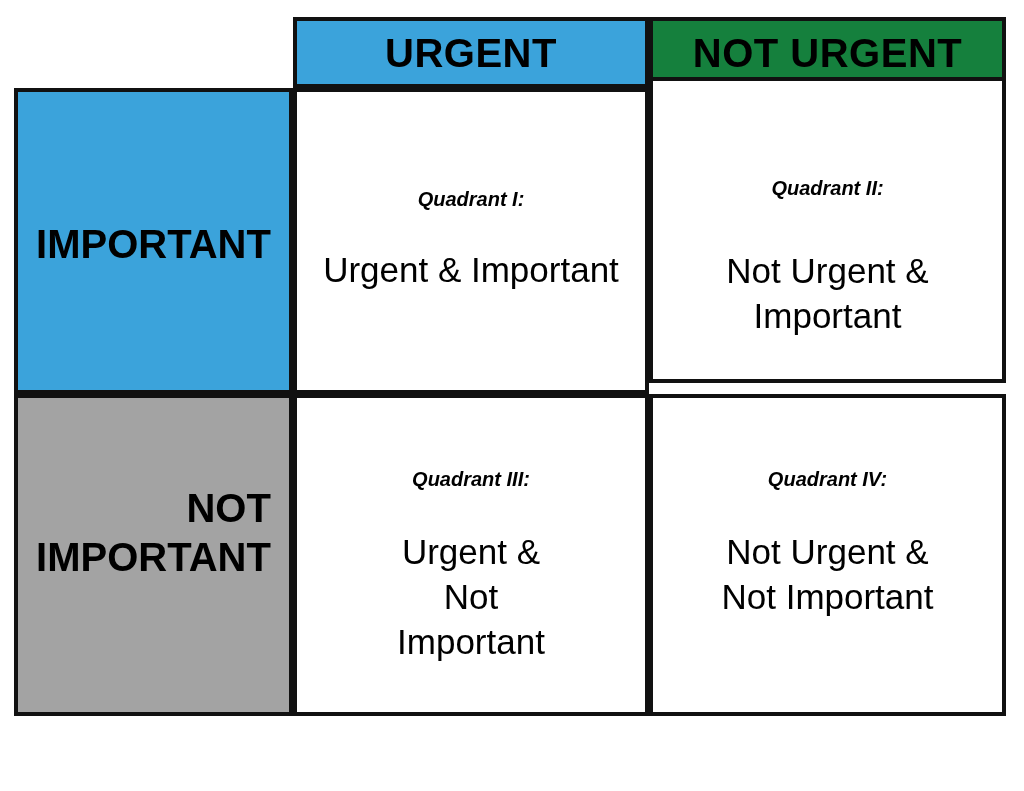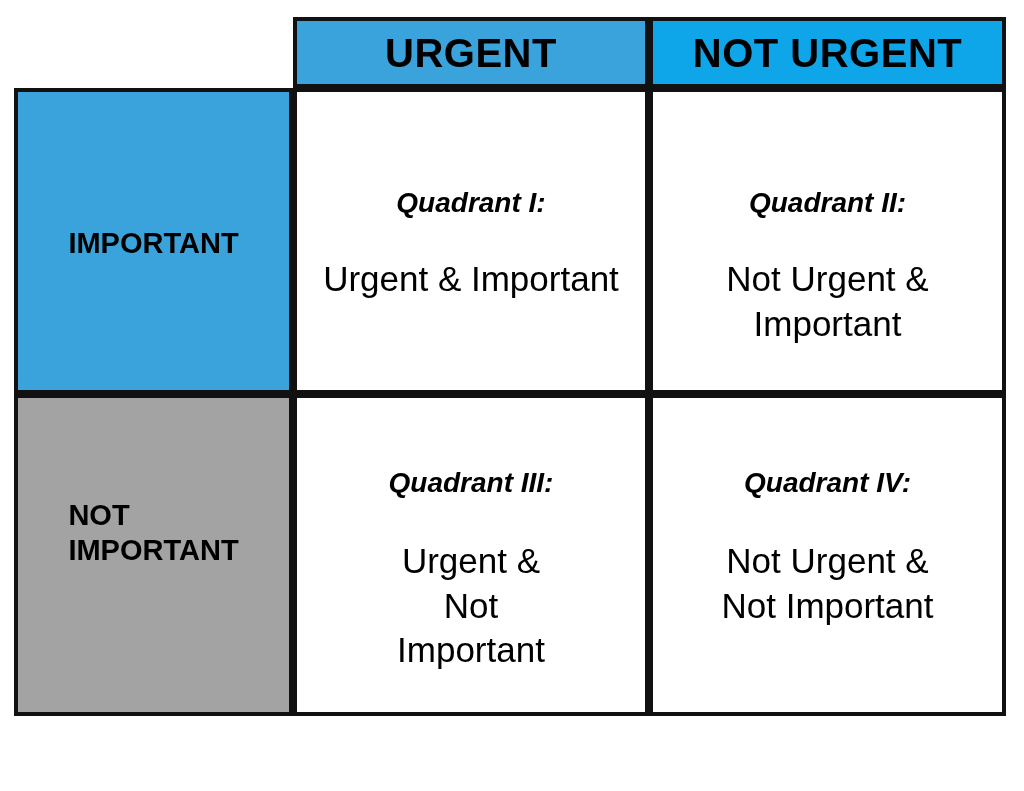--- a/index.html
+++ b/index.html
@@ -48,38 +48,38 @@
     white-space: nowrap;
   }
 
   
   .row-head {
     display: flex;
     align-items: center;
     justify-content: center;
   }
   .row-head .label {
-    font-size: 29px;
+    font-size: 40px;
     font-weight: bold;
     line-height: 1.22;
-    text-align: left;
+    text-align: right;
     white-space: pre-line;
     letter-spacing: 0px;
   }
 
   
   .quadrant {
     display: flex;
     flex-direction: column;
     align-items: center;
     justify-content: flex-start;
     padding: 0 10px;
   }
   .quadrant .q-title {
-    font-size: 28px;
+    font-size: 20px;
     font-weight: bold;
     font-style: italic;
     line-height: 1.1;
     text-align: left;
     white-space: nowrap;
   }
   .quadrant .q-desc {
     font-size: 35px;
     font-weight: normal;
     font-style: normal;
@@ -108,39 +108,39 @@
 <body style="background: rgb(255, 255, 255);">
 
 <div id="matrix-wrap">
 
   <div style="position:absolute;left:0;top:0;width:293px;height:88px;"></div>
 
   <div class="cell blue col-head" id="col-head-urgent" style="left: 293px; top: 17px; width: 356px; height: 71px; border-color: rgb(17, 17, 17); background: rgb(59, 163, 219);">
     <span class="label">URGENT</span>
   </div>
 
-  <div class="cell blue col-head" id="col-head-not-urgent" style="left: 649px; top: 17px; width: 357px; height: 71px; border-color: rgb(17, 17, 17); background: #0ea5e9;">
+  <div class="cell blue col-head" id="col-head-not-urgent" style="left: 649px; top: 17px; width: 357px; height: 71px; border-color: rgb(17, 17, 17); background: #15803d;">
     <span class="label">NOT URGENT</span>
   </div>
 
   <div class="cell blue row-head" id="row-head-important" style="left: 14px; top: 88px; width: 279px; height: 306px; border-color: rgb(17, 17, 17); background: rgb(59, 163, 219);">
     <span class="label">IMPORTANT</span>
   </div>
 
   <div class="cell blue row-head" id="row-head-notimportant" style="left: 14px; top: 394px; width: 279px; height: 322px; border-color: rgb(17, 17, 17); background: #a3a3a3;">
     <span class="label">NOT
 IMPORTANT</span>
   </div>
 
   <div class="cell quadrant" id="q1" style="left: 293px; top: 88px; width: 356px; height: 306px; border-color: rgb(17, 17, 17);">
     <div class="q-title">Quadrant I:</div>
     <div class="q-desc">Urgent &amp; Important</div>
   </div>
 
-  <div class="cell quadrant" id="q2" style="left: 649px; top: 88px; width: 357px; height: 306px; border-color: rgb(17, 17, 17);">
+  <div class="cell quadrant" id="q2" style="left: 649px; top: 77px; width: 357px; height: 306px; border-color: rgb(17, 17, 17); gap: 12px;">
     <div class="q-title">Quadrant II:</div>
     <div class="q-desc">Not Urgent &amp; Important</div>
   </div>
 
   <div class="cell quadrant" id="q3" style="left: 293px; top: 394px; width: 356px; height: 322px; border-color: rgb(17, 17, 17);">
     <div class="q-title">Quadrant III:</div>
     <div class="q-desc">Urgent &amp; Not Important</div>
   </div>
 
   <div class="cell quadrant" id="q4" style="left: 649px; top: 394px; width: 357px; height: 322px; border-color: rgb(17, 17, 17);">

